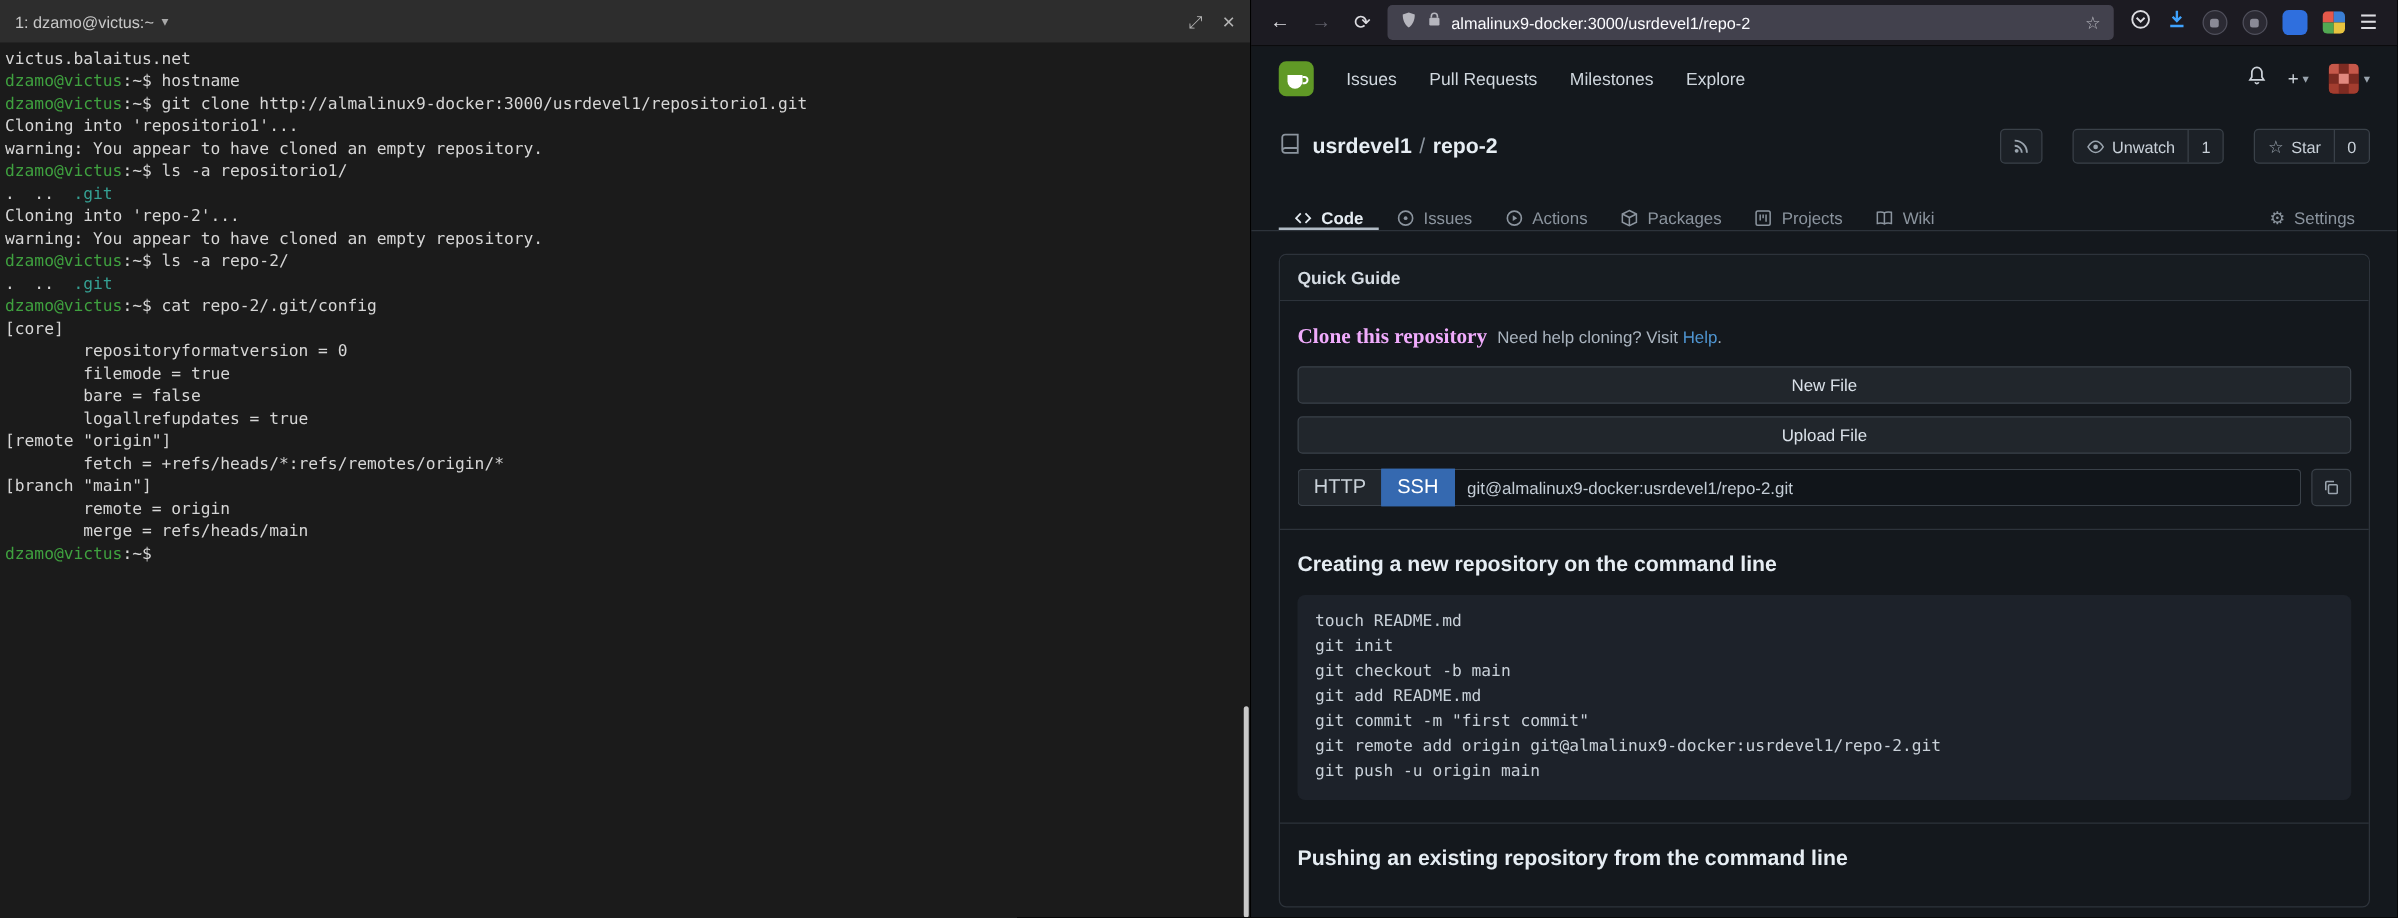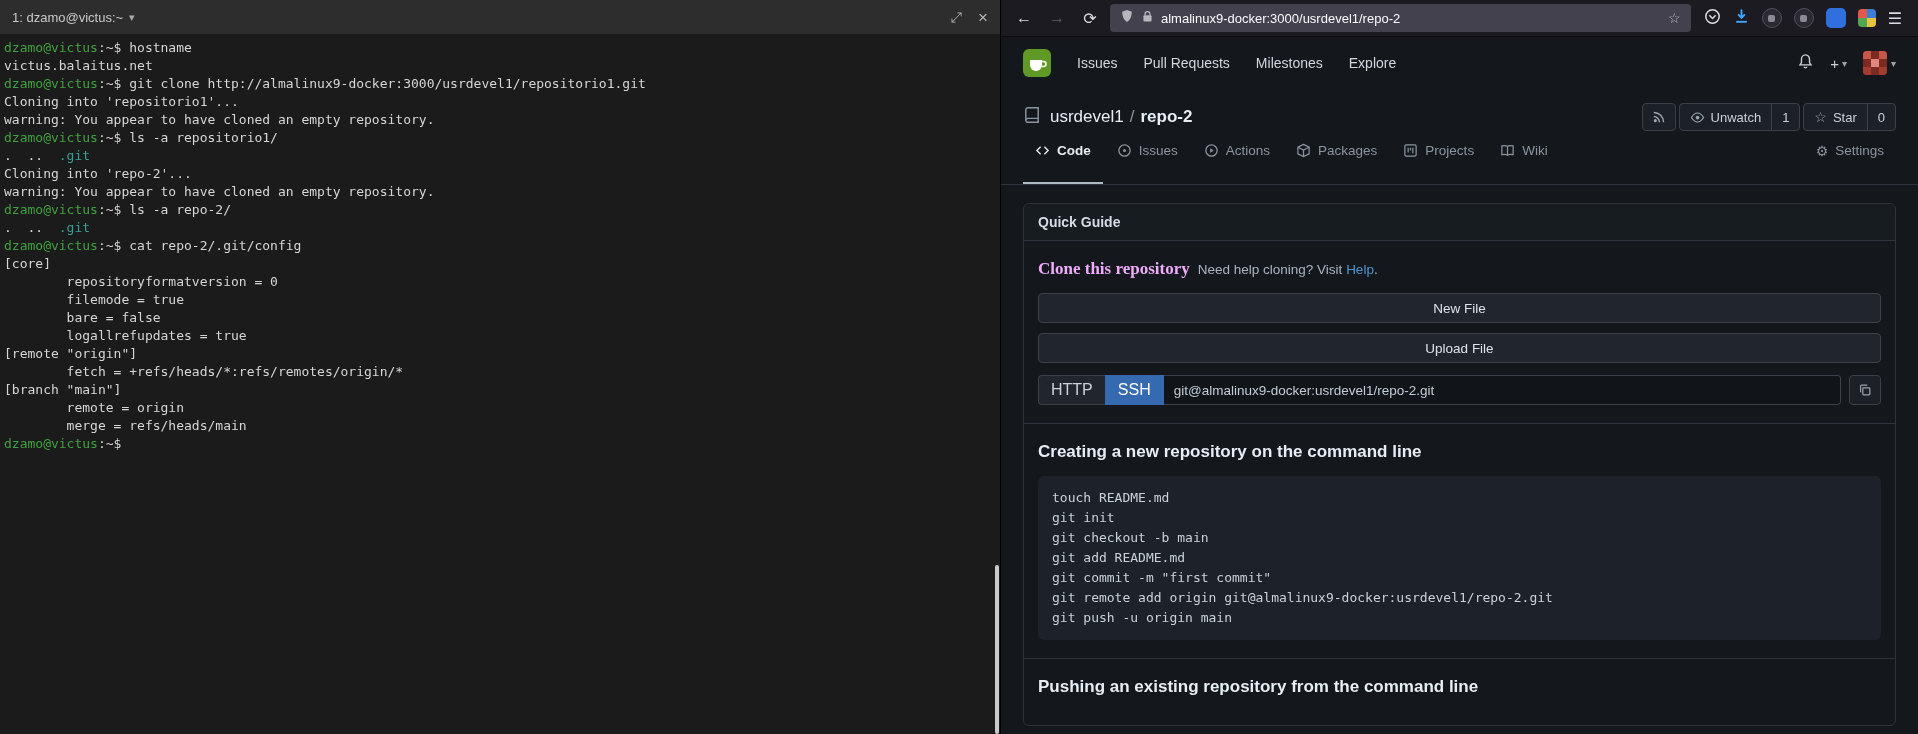--- a/index.html
+++ b/index.html
@@ -53,33 +53,33 @@
     display:flex; align-items:center; justify-content:center; }
   .g-nav-item { padding:8px 12px; font-size:14px; color:#d0d7de; border-radius:4px; }
   .g-nav-right { margin-left:auto; display:flex; align-items:center; gap:16px; }
   .g-plus { display:flex; align-items:center; gap:3px; color:#cdd3da; font-size:15px; }
   .g-caret { font-size:10px; color:#9aa4ae; }
   .g-avatar-wrap { display:flex; align-items:center; gap:4px; }
   .g-avatar { width:24px; height:24px; border-radius:4px; overflow:hidden; background:#7d2b22; position:relative; }
 
   .g-repohead { display:flex; align-items:center; gap:9px; padding:14px 22px 12px; }
   .g-repo-title { font-size:17px; color:#e6edf3; display:flex; align-items:baseline; gap:6px; }
-  .g-repo-owner { font-weight:400;text-align:right; }
+  .g-repo-owner { font-weight:700;text-align:right; }
   .g-repo-sep { color:#8b949e; }
   .g-repo-name { font-weight:700; }
-  .g-repo-actions { margin-left:auto; display:flex; align-items:center; gap:3px; }
+  .g-repo-actions { margin-left:auto; display:flex; align-items:center; gap:24px; }
   .g-btn { display:flex; align-items:center; height:28px; border:1px solid #3a4149; border-radius:4px;
     background:#1c2127; color:#c9d1d9; font-size:13px; overflow:hidden; }
   .g-btn .seg-label { display:flex; align-items:center; gap:6px; padding:0 10px; height:100%; }
   .g-btn .seg-count { display:flex; align-items:center; padding:0 10px; height:100%; border-left:1px solid #3a4149; }
   .g-btn.icon-only { width:34px; justify-content:center; }
   .g-star-glyph { font-size:14px; color:#9aa4ae; }
 
   .g-tabs { display:flex; align-items:stretch; gap:2px; padding:0 22px; height:42px; border-bottom:1px solid var(--gitea-border); }
-  .g-tab { display:flex; align-items:flex-start; gap:7px; padding:0 12px; color:#8b949e; font-size:13.5px;
+  .g-tab { display:flex; align-items:flex-end; gap:7px; padding:0 12px; color:#8b949e; font-size:13.5px;
     border-bottom:2px solid transparent; }
   .g-tab.active { color:#e6edf3; border-bottom-color:#b0bac4; font-weight:600; }
   .g-tabs-spacer { flex:1; }
   .g-gear { font-size:14px; }
 
   .g-content { padding:18px 22px; }
   .card { border:1px solid var(--gitea-border); border-radius:6px; }
   .card-head { padding:10px 14px; font-size:14px; font-weight:600; color:#d5dce3;
     background:#171c21; border-bottom:1px solid var(--gitea-border); border-radius:6px 6px 0 0; }
   .card-body { padding:14px; }
@@ -113,22 +113,22 @@
     <div class="term-titlebar">
       <span class="term-title">1: dzamo@victus:~</span>
       <span class="term-caret">▾</span>
       <span class="term-win-btns">
         <span class="term-btn">⤢</span>
         <span class="term-btn close">×</span>
       </span>
     </div>
     <div class="term-body">
       <div>
+          <div class="term-line"><span class="tc-f">victus.balaitus.net</span></div>
           <div class="term-line"><span class="tc-g">dzamo@victus</span><span class="tc-f">:~$ hostname</span></div>
-          <div class="term-line"><span class="tc-f">victus.balaitus.net</span></div>
           <div class="term-line"><span class="tc-g">dzamo@victus</span><span class="tc-f">:~$ git clone http://almalinux9-docker:3000/usrdevel1/repositorio1.git</span></div>
           <div class="term-line"><span class="tc-f">Cloning into 'repositorio1'...</span></div>
           <div class="term-line"><span class="tc-f">warning: You appear to have cloned an empty repository.</span></div>
           <div class="term-line"><span class="tc-g">dzamo@victus</span><span class="tc-f">:~$ ls -a repositorio1/</span></div>
           <div class="term-line"><span class="tc-f">.  ..  </span><span class="tc-t">.git</span></div>
           <div class="term-line"><span class="tc-f">Cloning into 'repo-2'...</span></div>
           <div class="term-line"><span class="tc-f">warning: You appear to have cloned an empty repository.</span></div>
           <div class="term-line"><span class="tc-g">dzamo@victus</span><span class="tc-f">:~$ ls -a repo-2/</span></div>
           <div class="term-line"><span class="tc-f">.  ..  </span><span class="tc-t">.git</span></div>
           <div class="term-line"><span class="tc-g">dzamo@victus</span><span class="tc-f">:~$ cat repo-2/.git/config</span></div>

